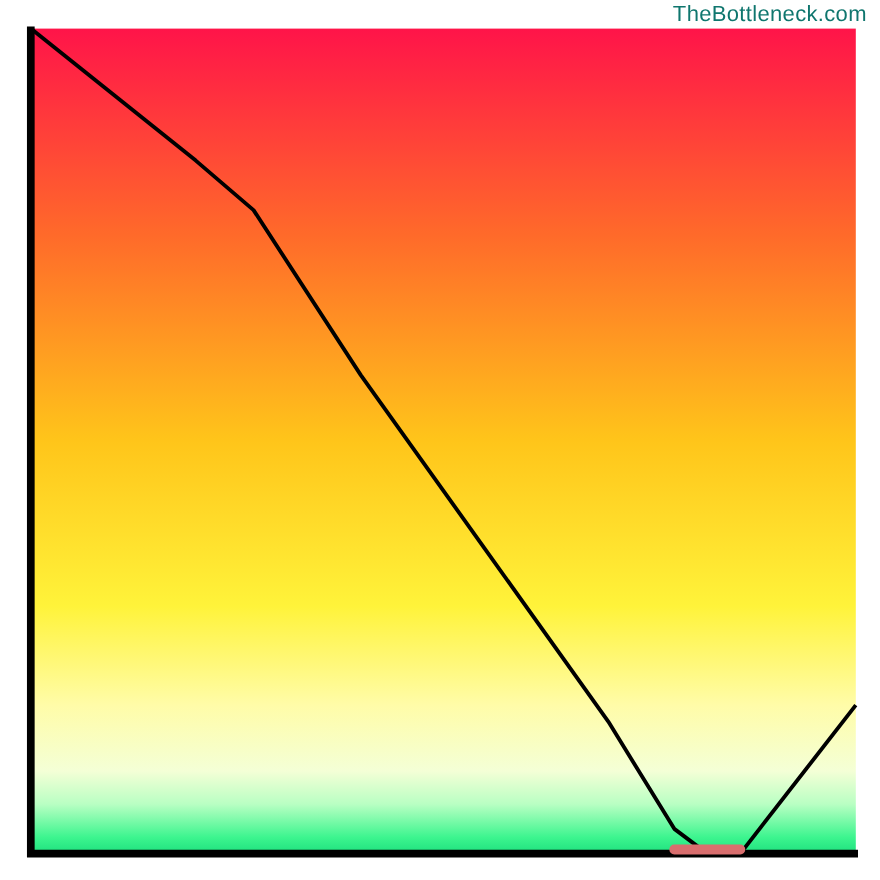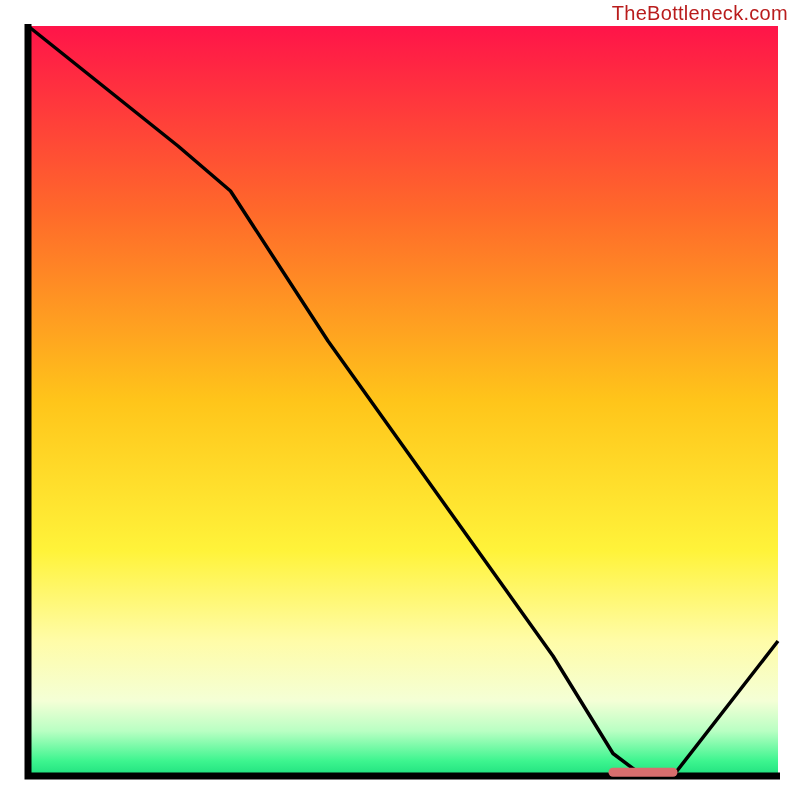--- a/index.html
+++ b/index.html
@@ -8,21 +8,21 @@
     width: 800px;
     height: 800px;
     background: #ffffff;
     font-family: Arial, Helvetica, sans-serif;
     position: relative;
   }
   .watermark {
     position: absolute;
     top: 2px;
     right: 12px;
-    color: #b91c1c;
+    color: #0f766e;
     font-size: 20px;
     font-weight: 500;
     letter-spacing: 0.3px;
     z-index: 10;
   }
   .chart-wrap {
     position: absolute;
     top: 24px;
     left: 22px;
     width: 758px;

